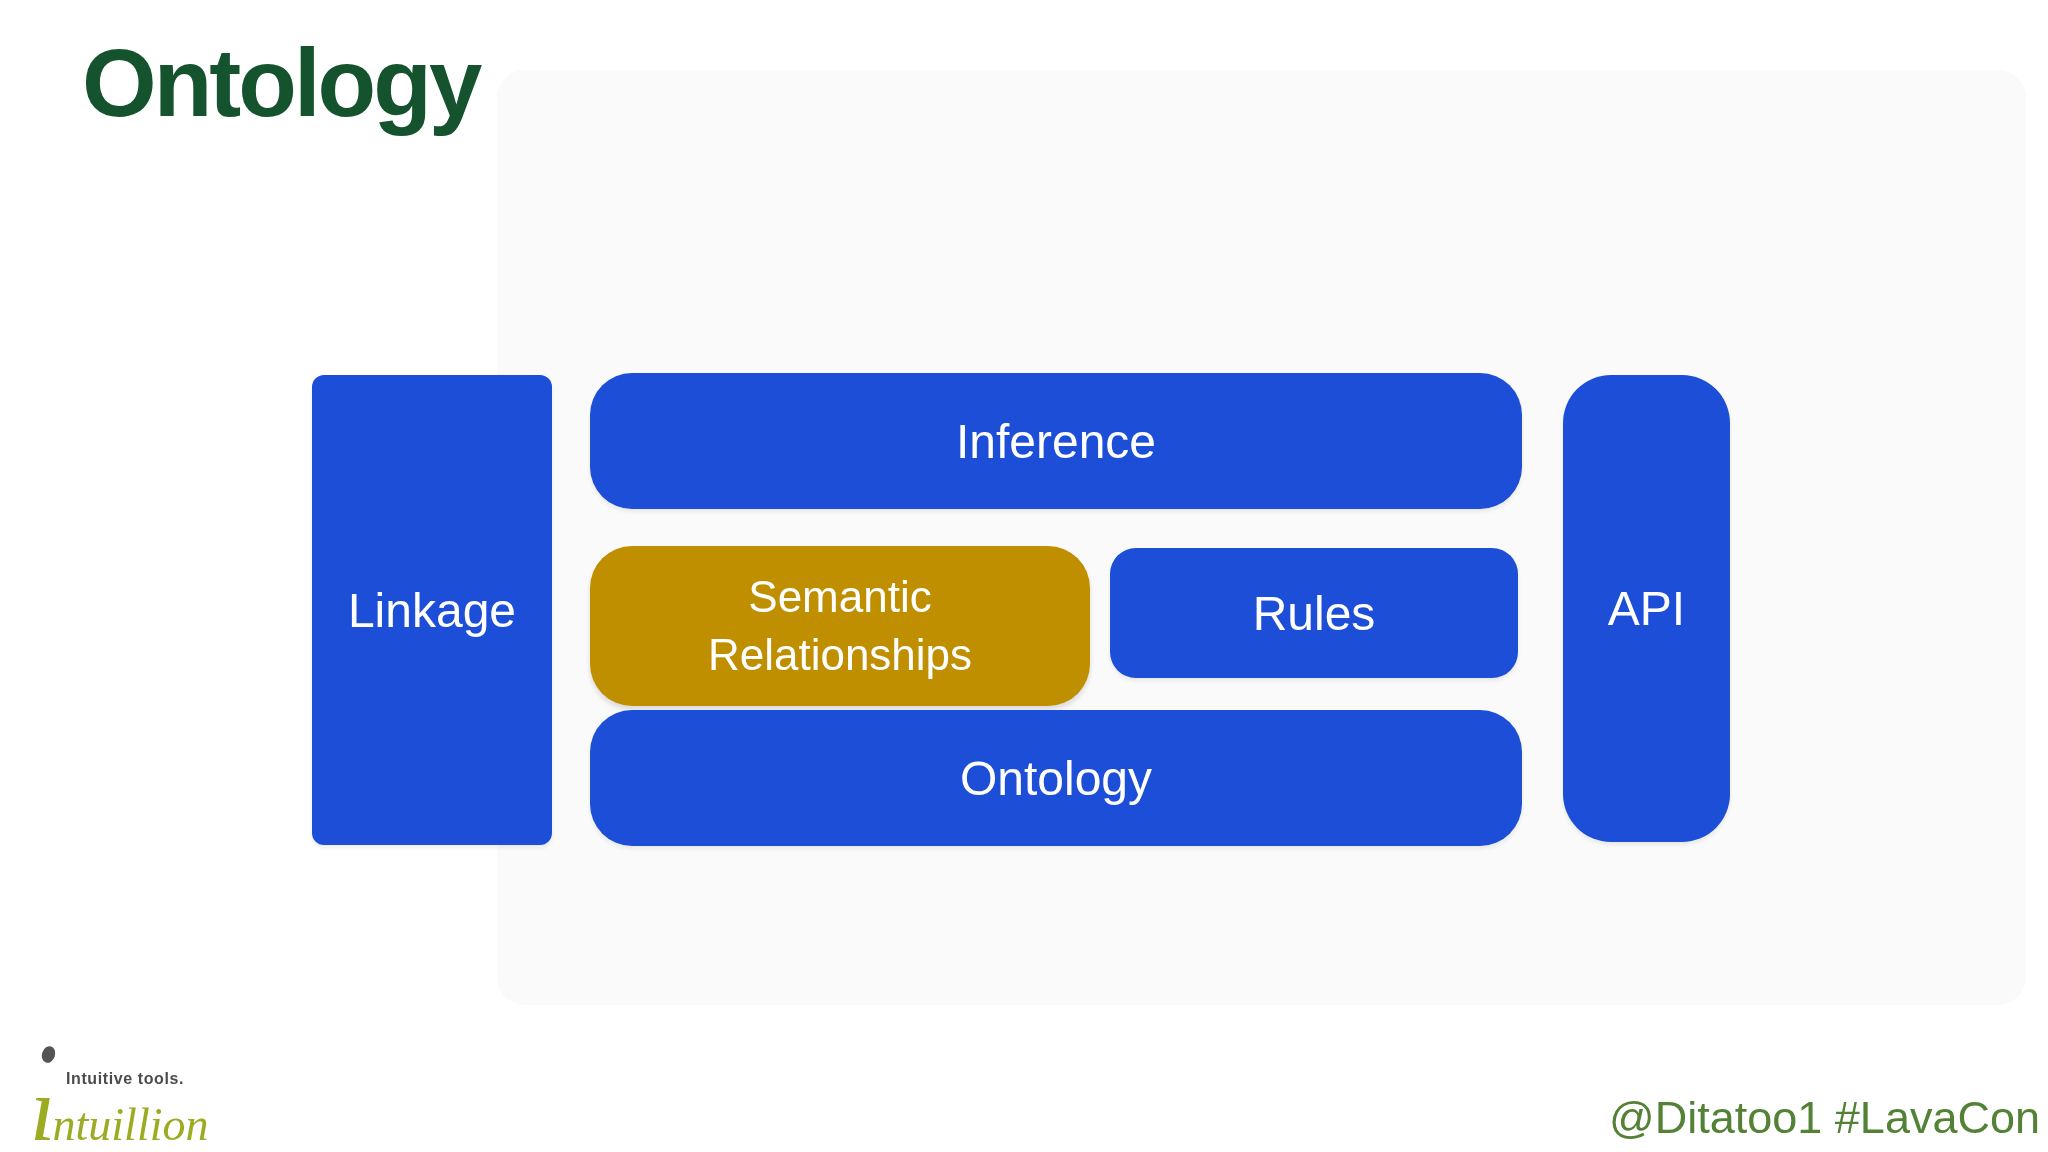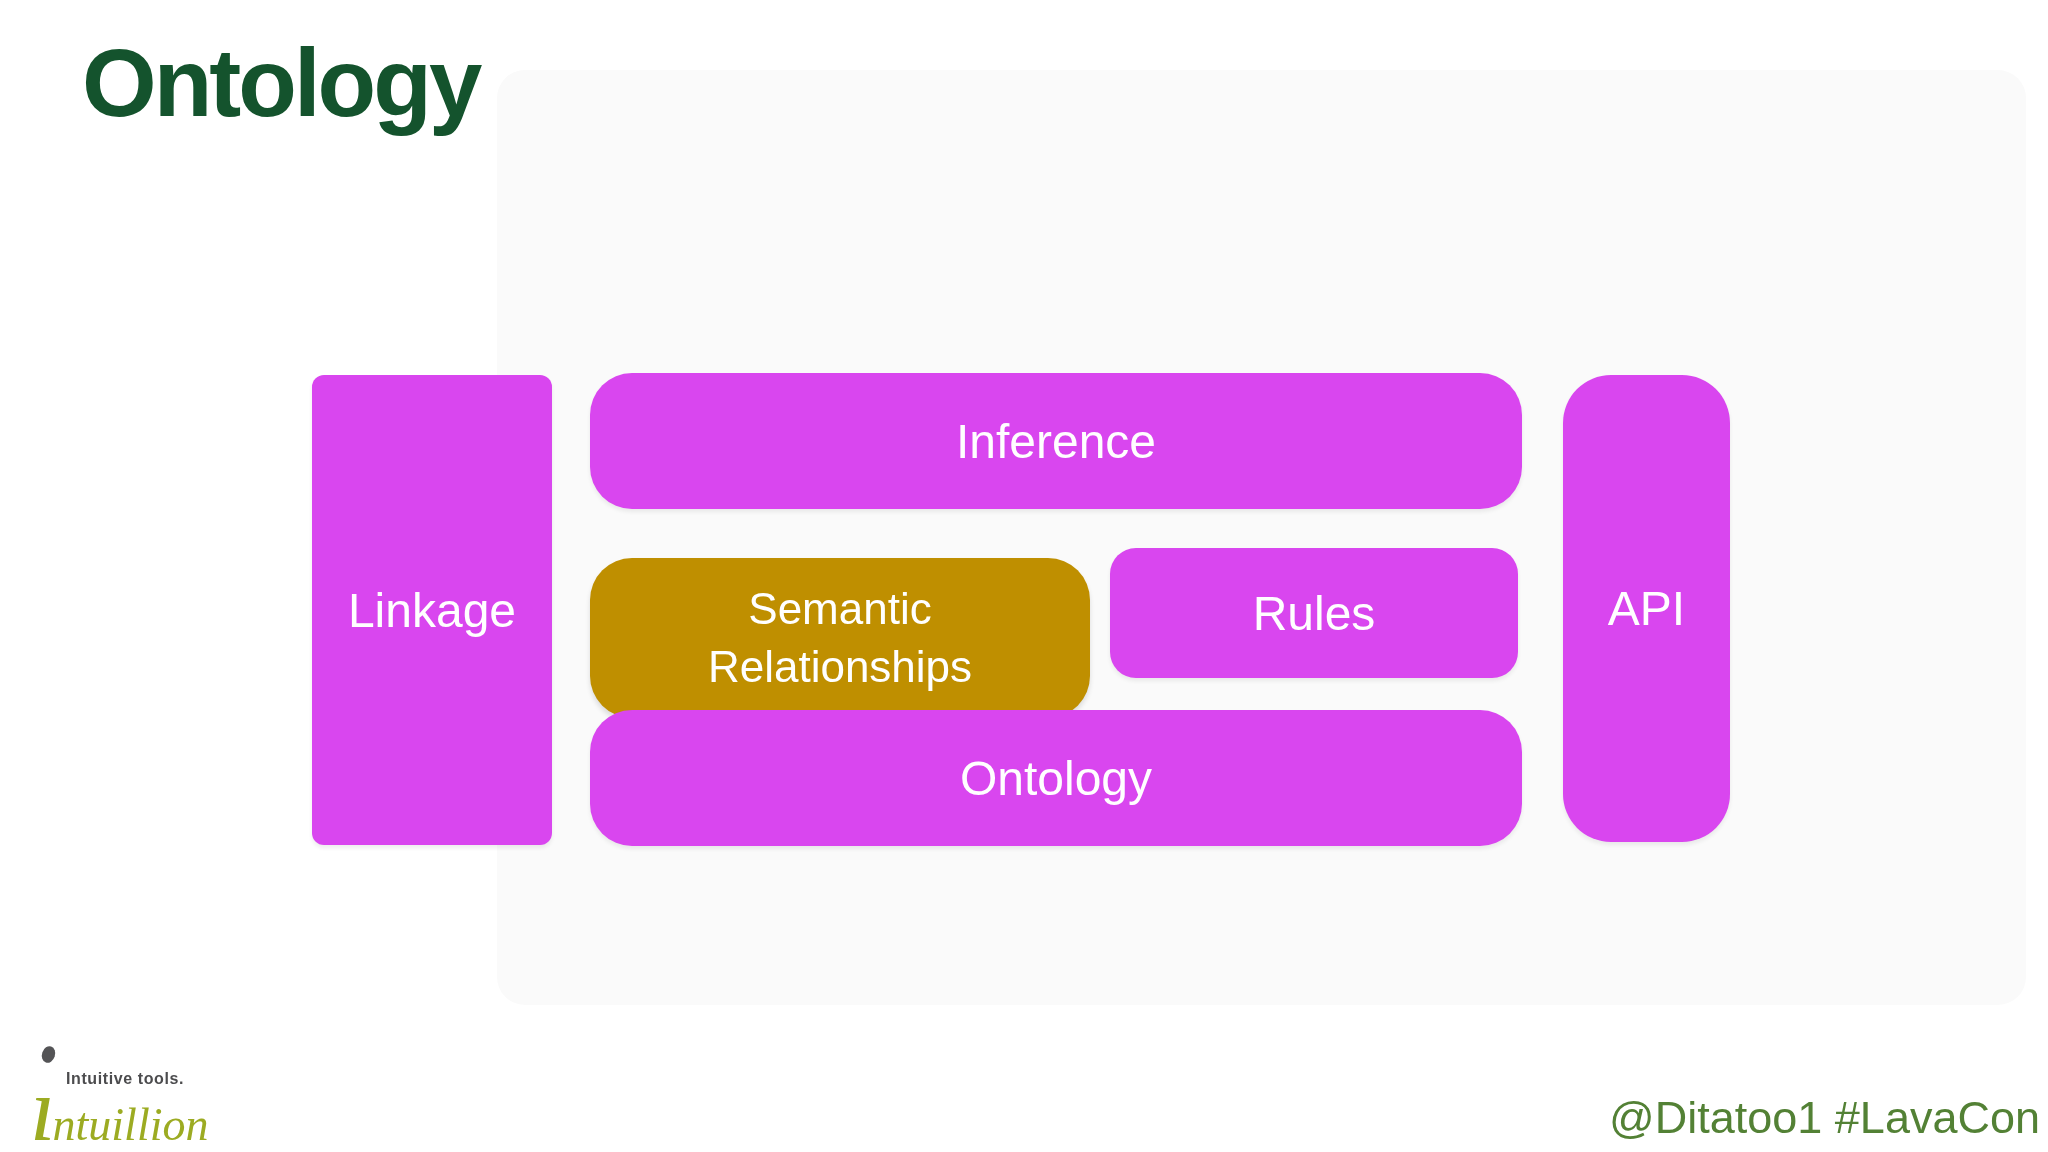--- a/index.html
+++ b/index.html
@@ -36,32 +36,32 @@
     font-weight: 700;
     letter-spacing: -3px;
     color: #14532d;
   }
 
   .block {
     position: absolute;
     display: flex;
     align-items: center;
     justify-content: center;
-    background: #d946ef;
+    background: #1d4ed8;
     color: #FFFFFF;
     font-size: 48px;
     text-align: center;
     box-shadow: 0 3px 4px rgba(0,0,0,0.07);
   }
   .block .block-label { display: inline-block; }
 
   #b-linkage   { left: 312px;  top: 375px; width: 240px; height: 470px; border-radius: 12px; }
   #b-inference { left: 590px;  top: 373px; width: 932px; height: 136px; border-radius: 42px; }
   #b-semantic  { left: 590px;  top: 546px; width: 500px; height: 160px; border-radius: 42px;
-                 font-size: 44px; line-height: 1.32; margin-top: 12px; }
+                 font-size: 44px; line-height: 1.32; }
   #b-semantic .block-label { max-width: 330px; }
   #b-rules     { left: 1110px; top: 548px; width: 408px; height: 130px; border-radius: 26px; }
   #b-taxonomy  { left: 590px;  top: 710px; width: 932px; height: 136px; border-radius: 42px; }
   #b-api       { left: 1563px; top: 375px; width: 167px; height: 467px; border-radius: 48px; justify-content: center; }
 
   .block.gold {
     background: #BF8F00;
     box-shadow: 0 4px 5px rgba(0,0,0,0.12);
   }
 

